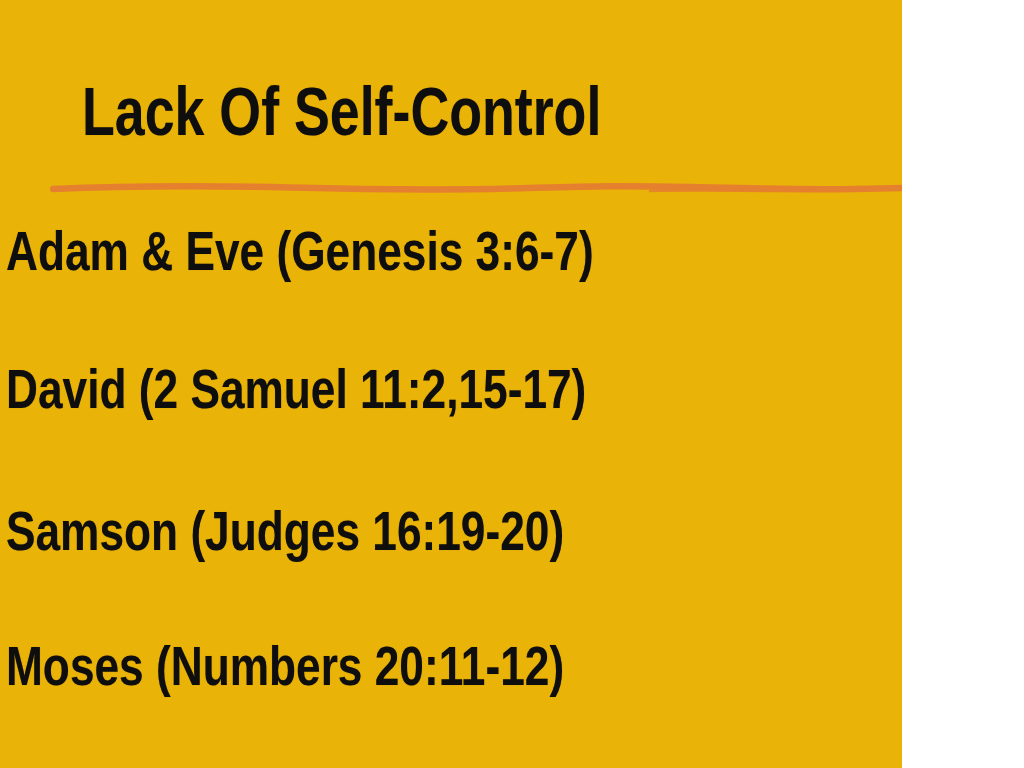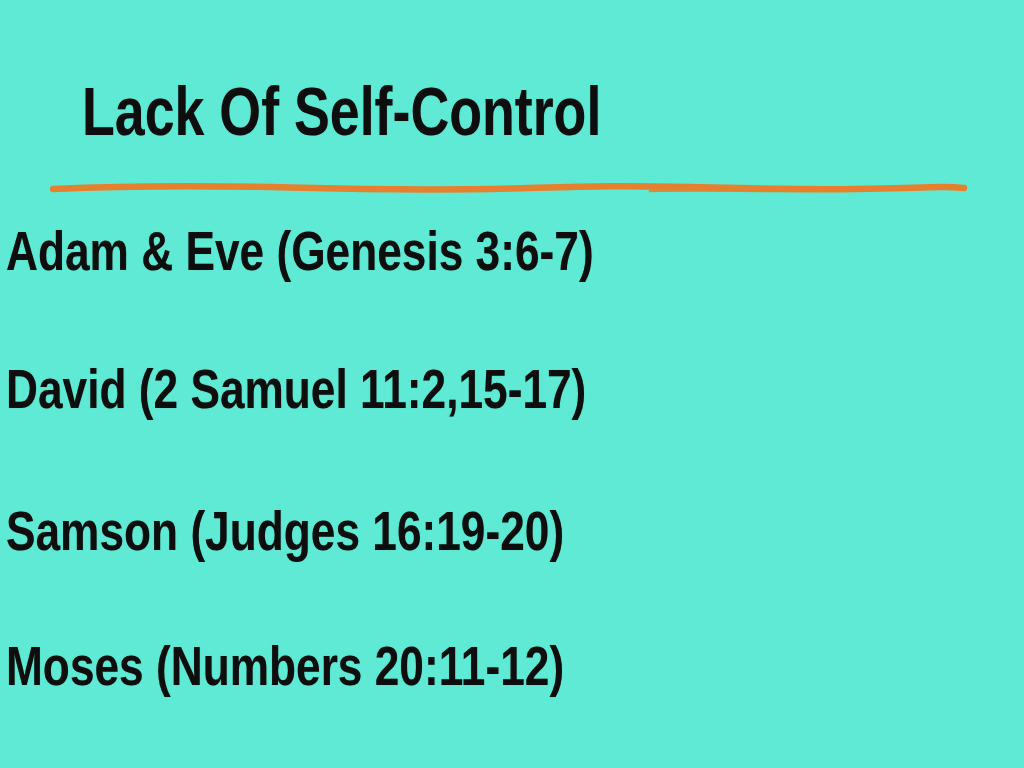--- a/index.html
+++ b/index.html
@@ -2,23 +2,23 @@
 <html><head>
 <meta charset="utf-8">
 <style>
   html, body {
     margin: 0;
     padding: 0;
     background: #ffffff;
   }
   .slide {
     position: relative;
-    width: 1024px;
+    width: 902px;
     height: 768px;
-    background: #5eead4;
+    background: #eab308;
     overflow: hidden;
     font-family: "Liberation Sans", "DejaVu Sans", sans-serif;
   }
   .title {
     position: absolute;
     left: 82px;
     top: 77px;
     margin: 0;
     font-size: 68px;
     font-weight: bold;

